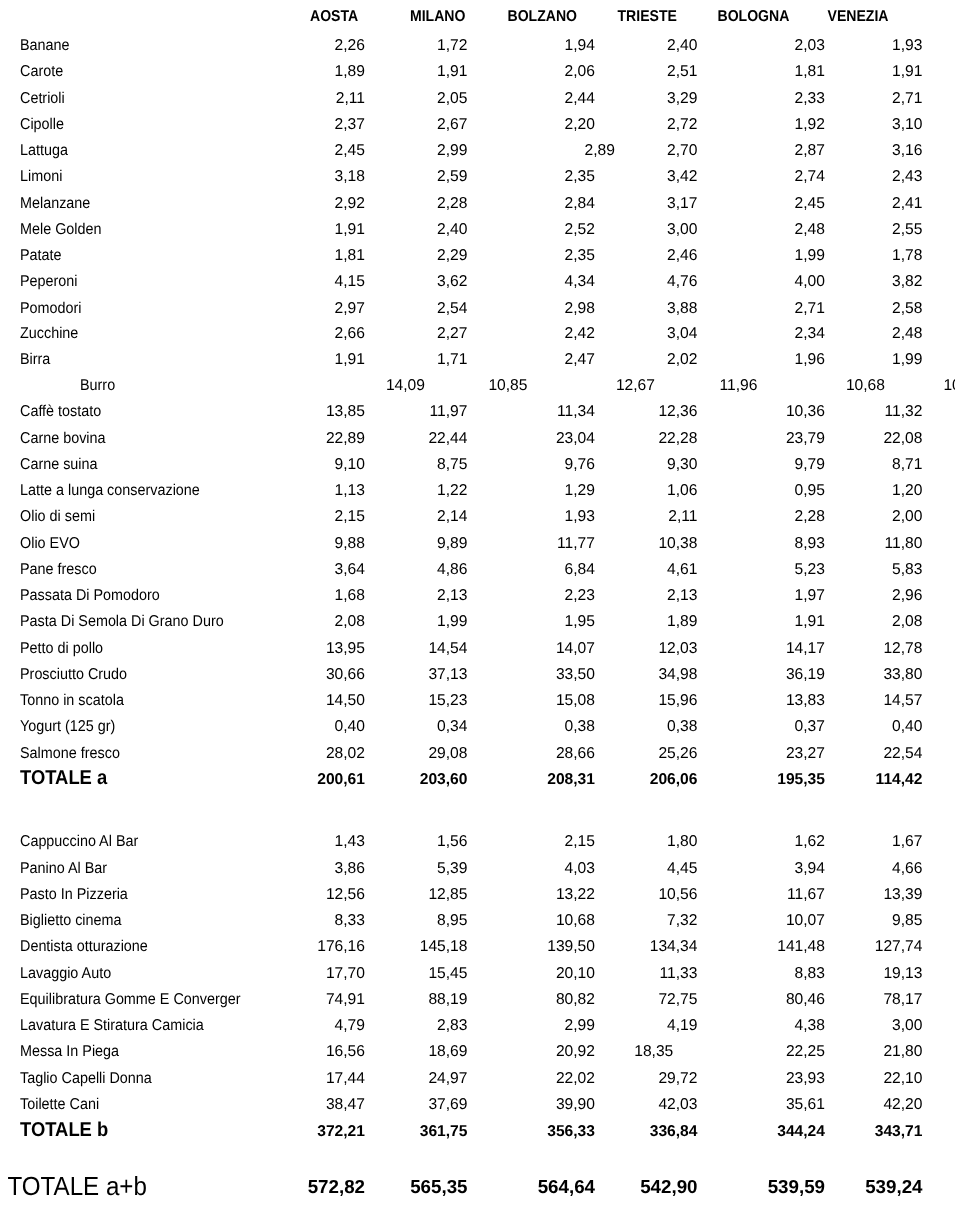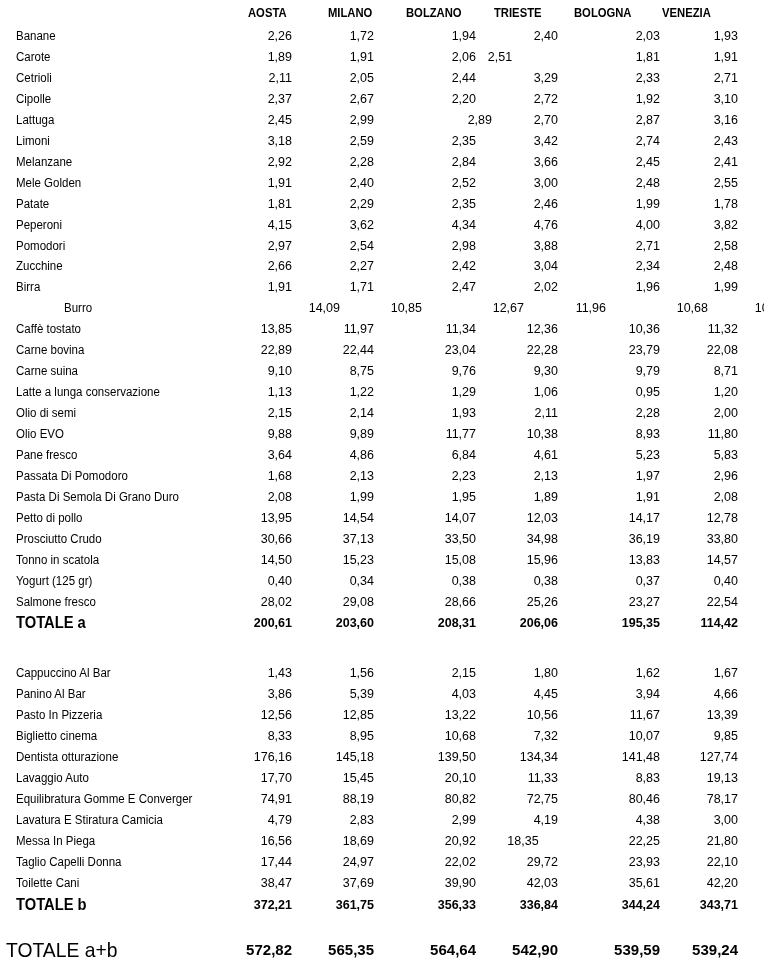--- a/index.html
+++ b/index.html
@@ -34,21 +34,21 @@
       <div class="val" style="left: 406px;">1,94</div>
       <div class="val" style="left: 488px;">2,40</div>
       <div class="val" style="left: 590px;">2,03</div>
       <div class="val" style="left: 668px;">1,93</div>
     </div>
     <div class="row" style="top: 48px;">
       <div class="lbl">Carote</div>
       <div class="val" style="left: 222px;">1,89</div>
       <div class="val" style="left: 304px;">1,91</div>
       <div class="val" style="left: 406px;">2,06</div>
-      <div class="val" style="left: 465px; text-align: center;">2,51</div>
+      <div class="val" style="left: 488px;">2,51</div>
       <div class="val" style="left: 590px;">1,81</div>
       <div class="val" style="left: 668px;">1,91</div>
     </div>
     <div class="row" style="top: 69px;">
       <div class="lbl">Cetrioli</div>
       <div class="val" style="left: 222px;">2,11</div>
       <div class="val" style="left: 304px;">2,05</div>
       <div class="val" style="left: 406px;">2,44</div>
       <div class="val" style="left: 488px;">3,29</div>
       <div class="val" style="left: 590px;">2,33</div>
@@ -79,21 +79,21 @@
       <div class="val" style="left: 406px;">2,35</div>
       <div class="val" style="left: 488px;">3,42</div>
       <div class="val" style="left: 590px;">2,74</div>
       <div class="val" style="left: 668px;">2,43</div>
     </div>
     <div class="row" style="top: 153px;">
       <div class="lbl">Melanzane</div>
       <div class="val" style="left: 222px;">2,92</div>
       <div class="val" style="left: 304px;">2,28</div>
       <div class="val" style="left: 406px;">2,84</div>
-      <div class="val" style="left: 488px;">3,66</div>
+      <div class="val" style="left: 488px;">3,17</div>
       <div class="val" style="left: 590px;">2,45</div>
       <div class="val" style="left: 668px;">2,41</div>
     </div>
     <div class="row" style="top: 174px;">
       <div class="lbl">Mele Golden</div>
       <div class="val" style="left: 222px;">1,91</div>
       <div class="val" style="left: 304px;">2,40</div>
       <div class="val" style="left: 406px;">2,52</div>
       <div class="val" style="left: 488px;">3,00</div>
       <div class="val" style="left: 590px;">2,48</div>

